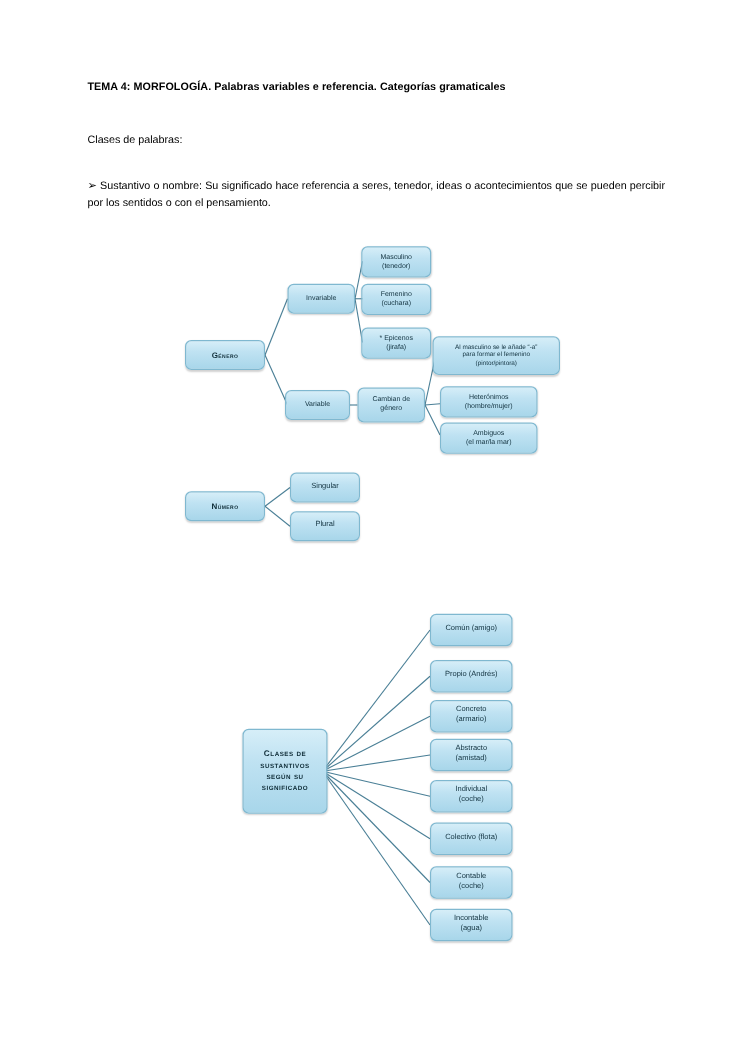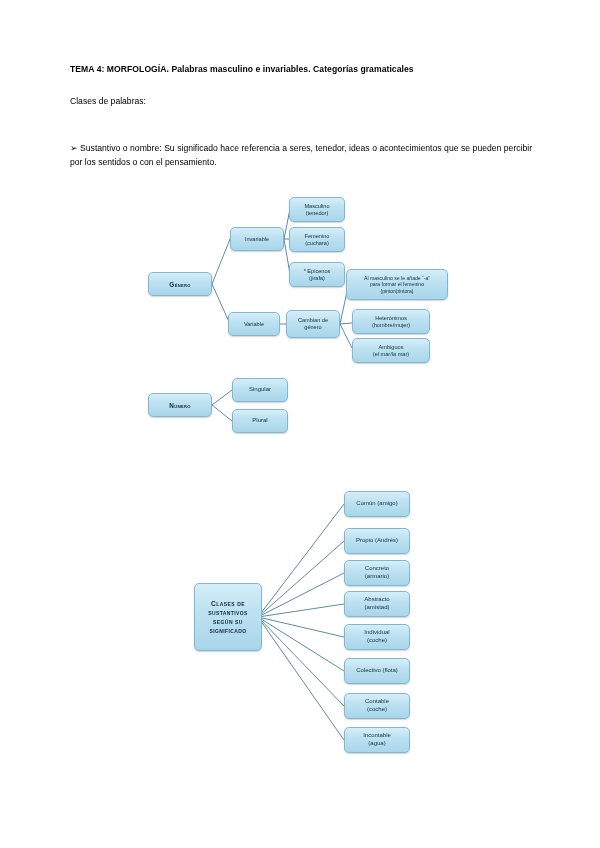--- a/index.html
+++ b/index.html
@@ -28,21 +28,21 @@
     top: 63px;
     width: 470px;
     font-size: 8.6px;
     font-weight: bold;
     letter-spacing: 0.05px;
     line-height: 12px;
   }
   .sub-head {
     position: absolute;
     left: 70px;
-    top: 95px;
+    top: 105px;
     font-size: 8.6px;
     line-height: 12px;
   }
   .para {
     position: absolute;
     left: 70px;
     top: 142px;
     width: 462px;
     font-size: 8.6px;
     line-height: 13.5px;
@@ -101,21 +101,21 @@
     font-size: 6.6px;
     line-height: 9px;
     color: #0d2b36;
   }
 </style>
 </head>
 <body>
 
 <div class="page">
 
-  <div class="doc-title">TEMA 4: MORFOLOGÍA. Palabras masculino e invariables. Categorías gramaticales</div>
+  <div class="doc-title">TEMA 4: MORFOLOGÍA. Palabras variables e referencia. Categorías gramaticales</div>
 
   <div class="sub-head">Clases de palabras:</div>
 
   <div class="para">
     <span class="bullet">➢</span>
     <span>Sustantivo o nombre: Su significado hace referencia a seres, tenedor, ideas o acontecimientos que se pueden percibir por los sentidos o con el pensamiento.</span>
   </div>
 
   <div class="diagram" style="left:0;top:0;width:600px;height:380px;">
     <svg width="600" height="380">

